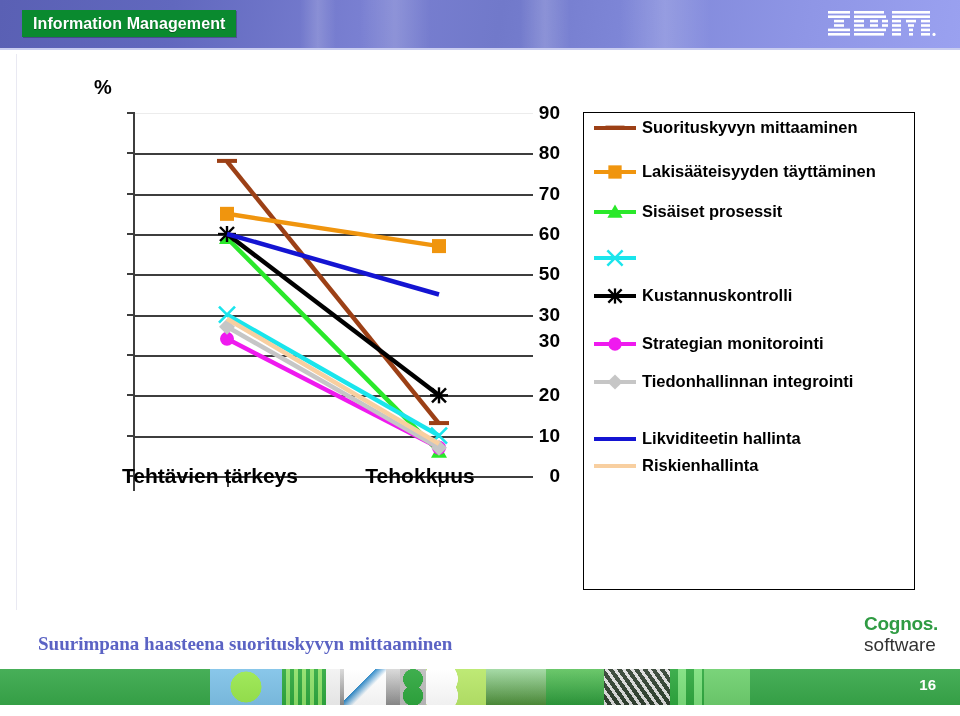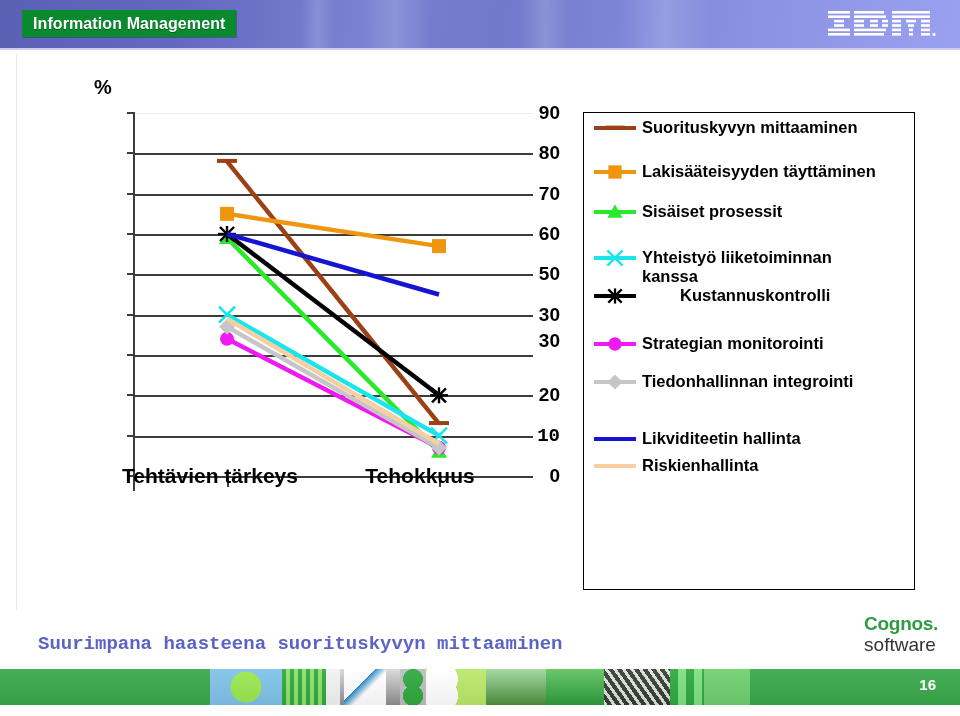--- a/index.html
+++ b/index.html
@@ -108,21 +108,21 @@
   }
   .legend-label{
     font-size:16.5px;font-weight:bold;color:#000;line-height:1.16;
     padding-top:3px;
   }
 
   
   #caption{
     position:absolute;left:38px;top:633px;
     font-size:19px;font-weight:bold;color:#5b63c4;
-    font-family:Liberation Mono, monospace;
+    font-family:Liberation Serif, serif;
   }
 
   
   #footer-strip{
     position:absolute;left:0;top:669px;width:960px;height:36px;
     background:#3fae49;overflow:hidden;
   }
   .fs{position:absolute;top:0;height:36px;}
 
   #cognos{
@@ -198,21 +198,21 @@
     <div id="y-unit">%</div>
     <div id="ytick-labels">
         <div class="ytick" style="top: 33px;">90</div>
         <div class="ytick" style="top: 73.3333px;">80</div>
         <div class="ytick" style="top: 113.667px;">70</div>
         <div class="ytick" style="top: 154px;">60</div>
         <div class="ytick" style="top: 194.333px;">50</div>
         <div class="ytick" style="top: 234.667px;">30</div>
         <div class="ytick" style="top: 261px;">30</div>
         <div class="ytick" style="top: 315.333px;">20</div>
-        <div class="ytick" style="top: 355.667px; font-family: Liberation Mono, monospace;">10</div>
+        <div class="ytick" style="top: 355.667px;">10</div>
         <div class="ytick" style="top: 396px;">0</div>
       </div>
 
     <div id="plot">
       <div id="axis-y"></div>
       <div id="gridlines">
           <div class="gridline top" style="top: 0px;"></div>
           <div class="gridline" style="top: 40.3333px;"></div>
           <div class="gridline" style="top: 80.6667px;"></div>
           <div class="gridline" style="top: 121px;"></div>
@@ -360,23 +360,22 @@
       <div class="legend-item" style="position: absolute; left: 8px; top: 132px;">
         <div class="legend-swatch">
           <div class="lline" style="background: rgb(26, 229, 236);"></div>
           <svg width="26" height="26" viewBox="0 0 26 26" class="lmark">
             <g>
               <line x1="5.4" y1="5.4" x2="20.6" y2="20.6" stroke="#1ae5ec" stroke-width="2.4699999999999998"></line>
               <line x1="20.6" y1="5.4" x2="5.4" y2="20.6" stroke="#1ae5ec" stroke-width="2.4699999999999998"></line>
             </g>
           </svg>
         </div>
-        <div class="legend-label" style="width: 250px;">Yhteistyö liiketoiminnan kanssa</div>
-      </div>
-      <div class="legend-item" style="position: absolute; left: 8px; top: 170px; gap: 38px;">
+      </div>
+      <div class="legend-item" style="position: absolute; left: 8px; top: 170px;">
         <div class="legend-swatch">
           <div class="lline" style="background: rgb(0, 0, 0);"></div>
           <svg width="26" height="26" viewBox="0 0 26 26" class="lmark">
             <g>
               <line x1="6.3500000000000005" y1="6.3500000000000005" x2="19.65" y2="19.65" stroke="#000000" stroke-width="2.28"></line>
               <line x1="19.65" y1="6.3500000000000005" x2="6.3500000000000005" y2="19.65" stroke="#000000" stroke-width="2.28"></line>
               <line x1="13" y1="5.4" x2="13" y2="20.6" stroke="#000000" stroke-width="2.28"></line>
               <line x1="4.450000000000001" y1="13" x2="21.549999999999997" y2="13" stroke="#000000" stroke-width="2.28"></line>
             </g>
           </svg>

